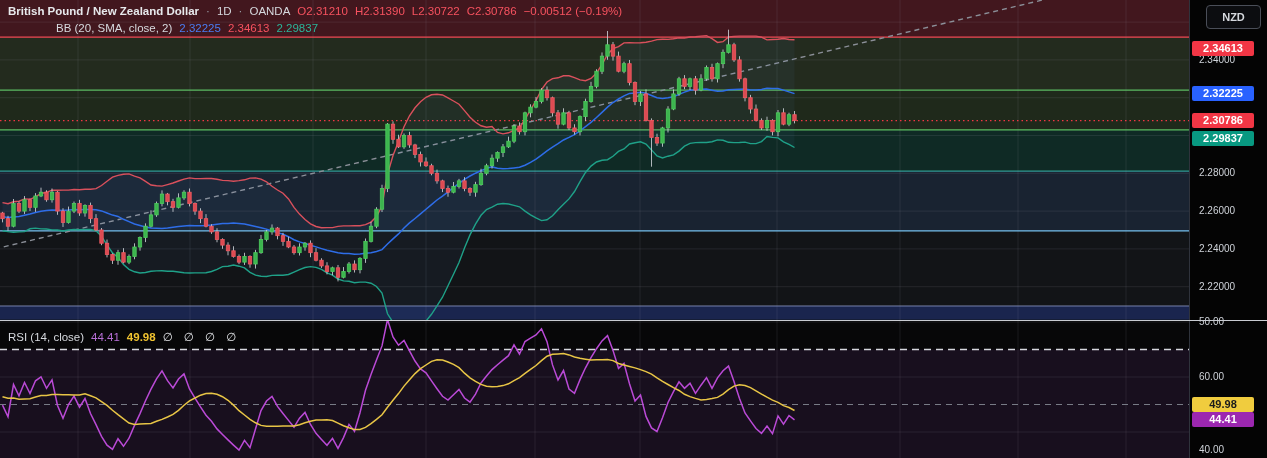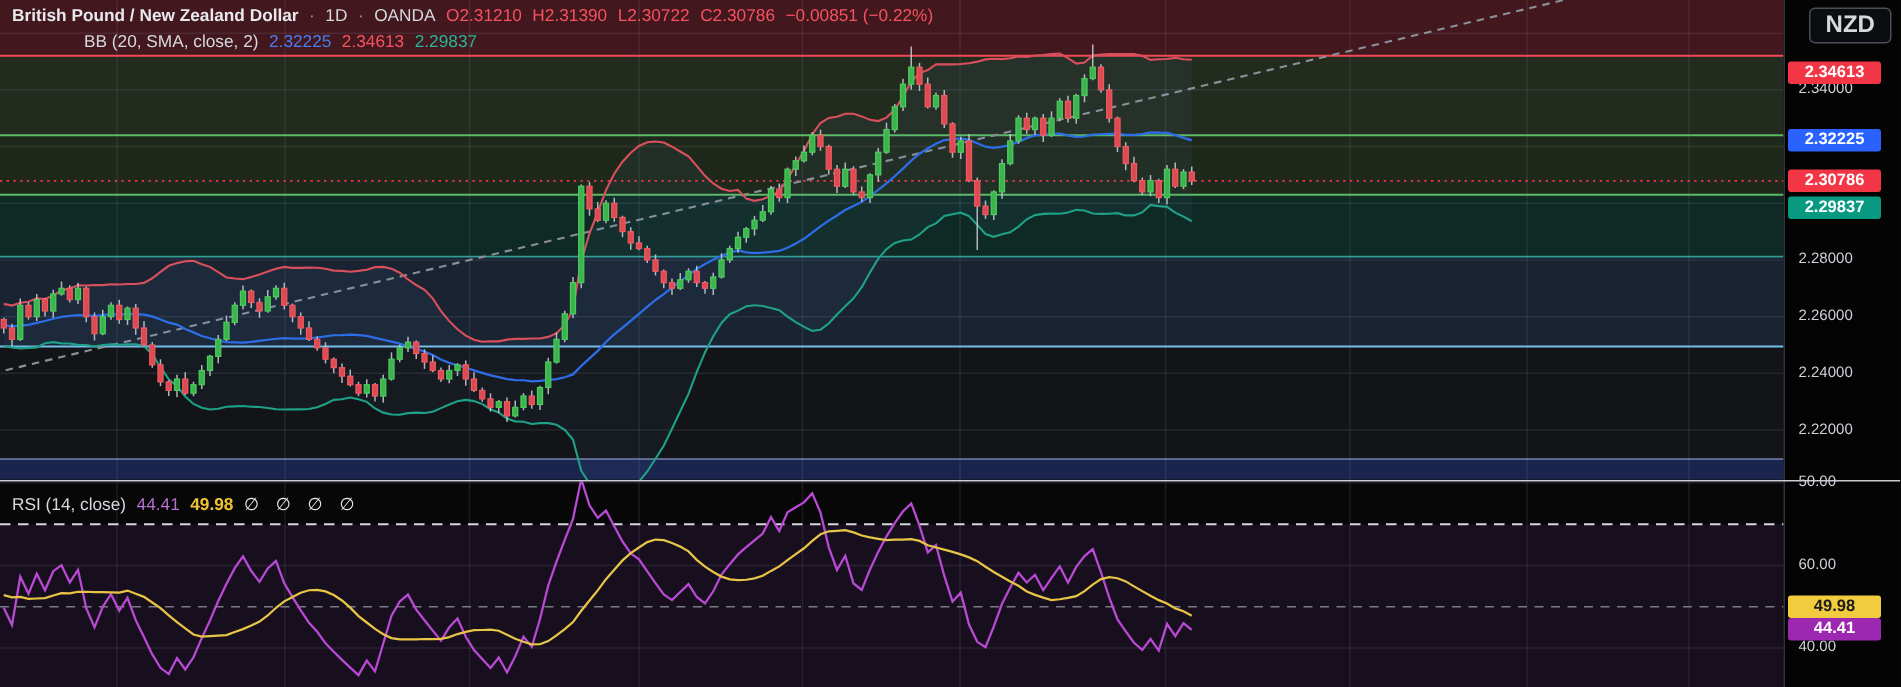--- a/index.html
+++ b/index.html
@@ -18,21 +18,21 @@
   .t-purp{color:#b76fd6;}
   .t-yell{color:#f0c330;font-weight:700;}
   .t-empty{color:#e7e9ec;letter-spacing:4px;}
   
   #axis{position:absolute;right:0;top:0;width:77px;height:458px;background:#040404;
         border-left:1px solid #2f333c;z-index:20;overflow:hidden;}
   .tick{position:absolute;left:9px;font-size:10px;color:#cfd3d9;line-height:14px;}
   .axlabel{position:absolute;left:2px;width:62px;height:15px;border-radius:2px;
            font-size:11px;font-weight:700;line-height:15px;text-align:center;color:#fff;z-index:25;}
   #nzd{position:absolute;left:16px;top:5px;width:53px;height:22px;border:1px solid #4a4e58;
-       border-radius:4px;background:#0c0d10;color:#d5d8dd;font-size:16px;font-weight:600;
+       border-radius:4px;background:#0c0d10;color:#d5d8dd;font-size:11px;font-weight:600;
        display:flex;align-items:center;justify-content:center;z-index:26;}
   #sep{position:absolute;left:0;top:320px;width:1267px;height:1px;background:#c9ccd2;z-index:22;}
 </style>
 </head>
 <body>
 
 <div id="root">
 
   <svg id="svg" width="1267" height="458">
       <defs>
@@ -400,21 +400,21 @@
   <div class="legend" style="top:4px;">
     <span class="t-white">British Pound / New Zealand Dollar</span>
     <span class="t-dim">·</span>
     <span class="t-plain">1D</span>
     <span class="t-dim">·</span>
     <span class="t-plain">OANDA</span>
     <span class="t-red"><span>O</span><span>2.31210</span></span>
     <span class="t-red"><span>H</span><span>2.31390</span></span>
     <span class="t-red"><span>L</span><span>2.30722</span></span>
     <span class="t-red"><span>C</span><span>2.30786</span></span>
-    <span class="t-red">−0.00851 (−0.22%)</span>
+    <span class="t-red">−0.00512 (−0.19%)</span>
   </div>
 
   <div class="legend" style="top:21px;padding-left:48px;">
     <span class="t-plain">BB (20, SMA, close, 2)</span>
     <span class="t-blue">2.32225</span>
     <span class="t-red">2.34613</span>
     <span class="t-teal">2.29837</span>
   </div>
 
   <div class="legend" style="top:330px;">
@@ -426,21 +426,21 @@
 
   <div id="axis">
     <div id="nzd">NZD</div>
   <div class="tick" style="top: 52.9px;">2.34000</div>
       <div class="tick" style="top: 166.3px;">2.28000</div>
       <div class="tick" style="top: 204.1px;">2.26000</div>
       <div class="tick" style="top: 241.9px;">2.24000</div>
       <div class="tick" style="top: 279.7px;">2.22000</div>
       <div class="tick" style="top: 315px;">50.00</div>
       <div class="tick" style="top: 370px;">60.00</div>
-      <div class="tick" style="top: 425px;">40.00</div>
+      <div class="tick" style="top: 443px;">40.00</div>
       <div class="axlabel" style="background: rgb(242, 54, 69); color: rgb(255, 255, 255); top: 40.8143px;">2.34613</div>
       <div class="axlabel" style="background: rgb(41, 98, 255); color: rgb(255, 255, 255); top: 85.9475px;">2.32225</div>
       <div class="axlabel" style="background: rgb(242, 54, 69); color: rgb(255, 255, 255); top: 113.145px;">2.30786</div>
       <div class="axlabel" style="background: rgb(8, 153, 129); color: rgb(255, 255, 255); top: 131.081px;">2.29837</div>
       <div class="axlabel" style="background: rgb(240, 204, 62); color: rgb(27, 27, 27); top: 397.055px;">49.98</div>
       <div class="axlabel" style="background: rgb(156, 39, 176); color: rgb(255, 255, 255); top: 412.373px;">44.41</div>
     </div>
 
   <div id="sep"></div>
 </div>

